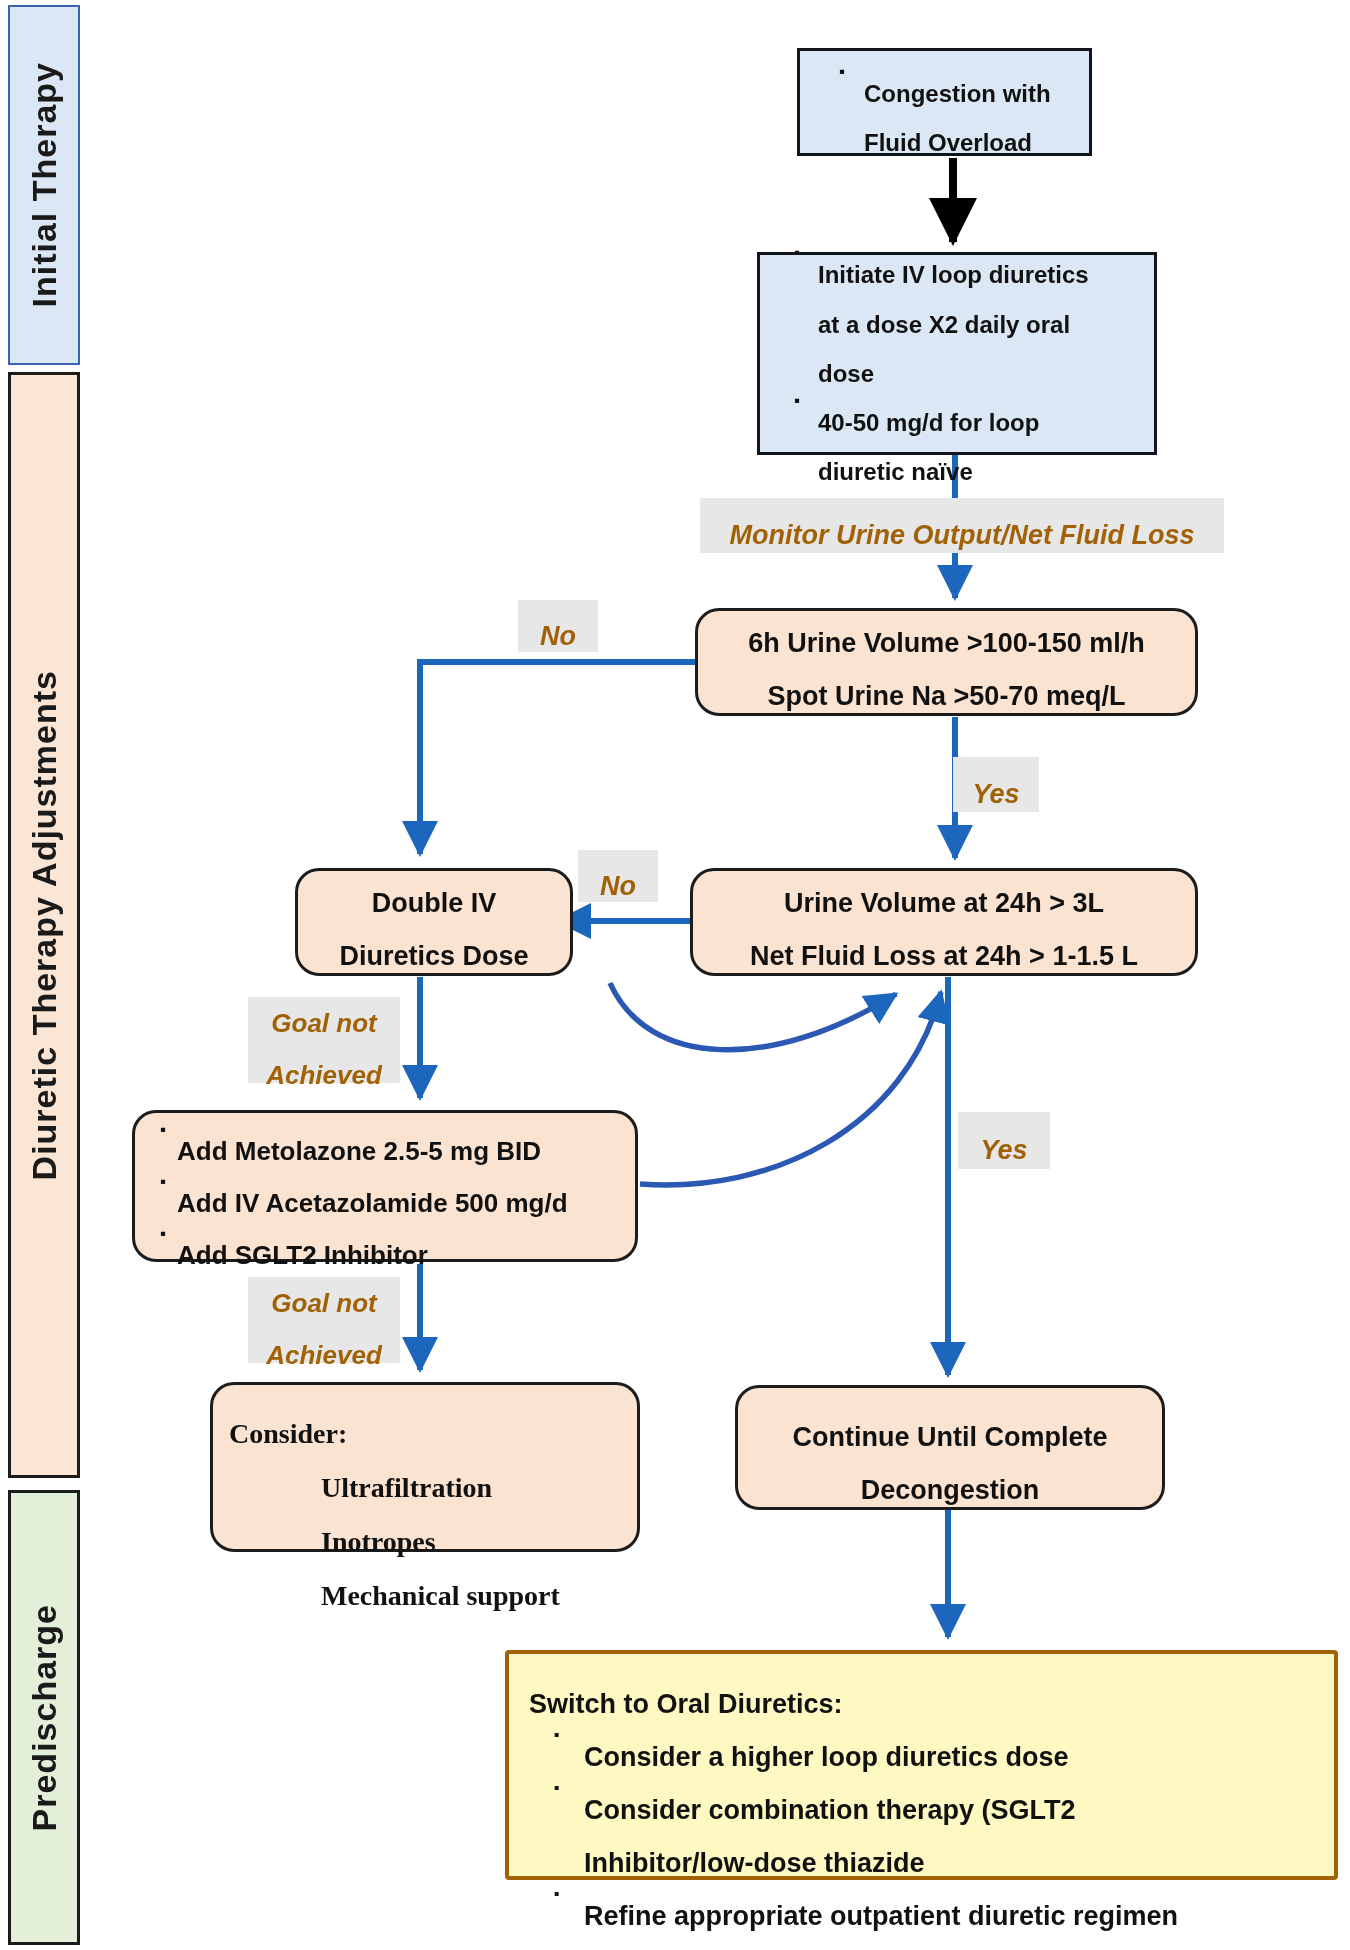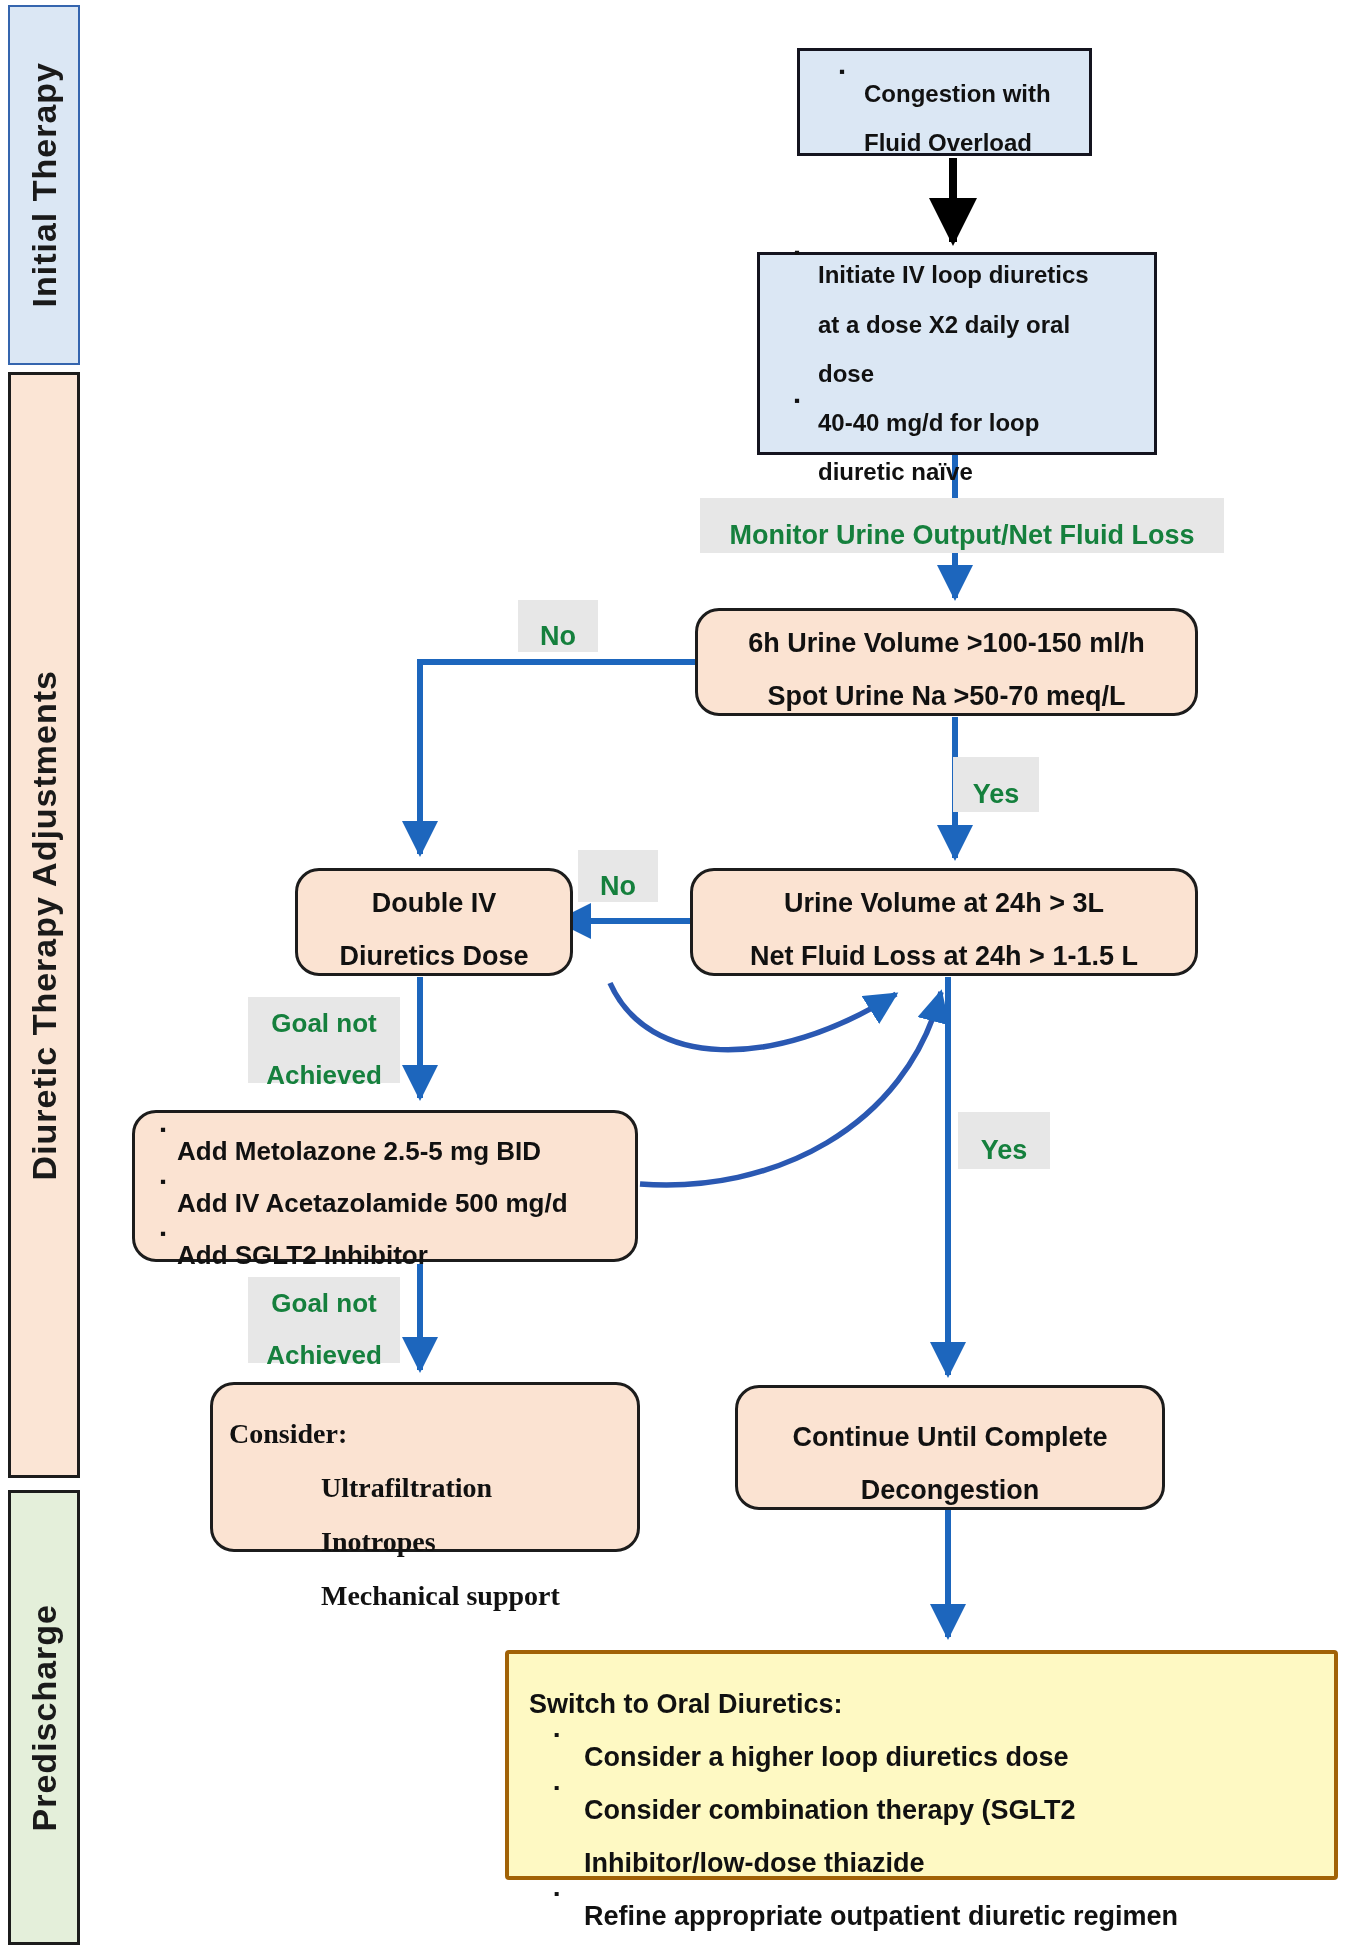--- a/index.html
+++ b/index.html
@@ -23,21 +23,21 @@
   .rbox{background:#fbe3d2;border:3px solid #1c1c1c;border-radius:24px;}
   .gbox{background:#fef9c3;border:4px solid #a16207;border-radius:4px;}
   .centerlines{display:flex;flex-direction:column;justify-content:flex-end;align-items:center;height:100%;}
   .line{display:block;white-space:nowrap;line-height:1.22;margin-top:20px;}
   .bullets{display:flex;flex-direction:column;justify-content:center;height:100%;}
   .bitem{display:flex;align-items:flex-start;}
   .blt{flex:0 0 auto;text-align:center;}
   
   .glabel{
     background:#e7e7e7;display:flex;flex-direction:column;
-    align-items:center;justify-content:center;color:#15803d;
+    align-items:center;justify-content:center;color:#a16207;font-style:italic;
   }
   svg{position:absolute;left:0;top:0;pointer-events:none;}
 </style>
 </head>
 <body>
 
 <div id="canvas">
 
   <svg width="1350" height="1950" viewBox="0 0 1350 1950">
     <defs>
@@ -102,21 +102,21 @@
         <span class="blt" style="width:42px;font-size:17px;padding-top:3px;">▪</span>
         <span>
           <span class="line">Initiate IV loop diuretics</span>
           <span class="line">at a dose X2 daily oral</span>
           <span class="line">dose</span>
         </span>
       </div>
       <div class="bitem">
         <span class="blt" style="width:42px;font-size:17px;padding-top:3px;">▪</span>
         <span>
-          <span class="line">40-40  mg/d for loop</span>
+          <span class="line">40-50  mg/d for loop</span>
           <span class="line">diuretic naïve</span>
         </span>
       </div>
     </div>
   </div>
 
   <div class="abs glabel" style="left:700px;top:498px;width:524px;height:55px;font-size:27px;">
     <span class="line">Monitor Urine Output/Net Fluid Loss</span>
   </div>
 

